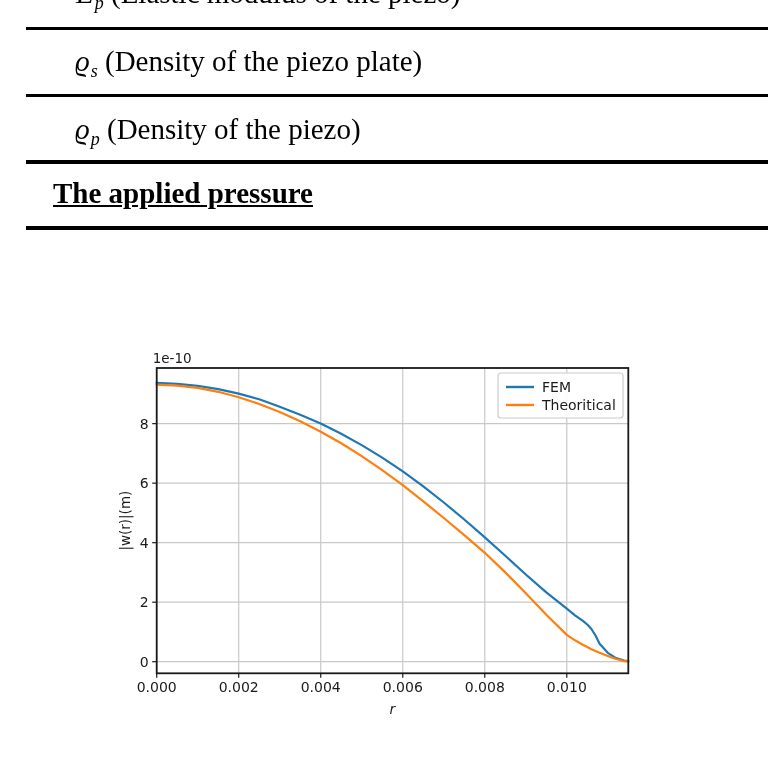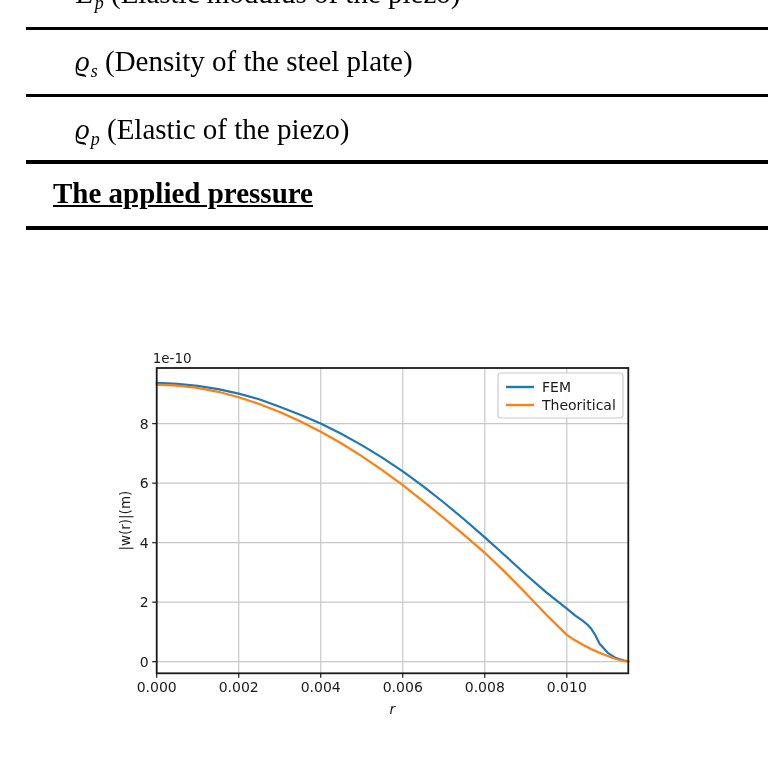--- a/index.html
+++ b/index.html
@@ -21,26 +21,26 @@
 <body>
 
 <div>
 
   <div class="trow" style="top:-23px;left:76px">
     <span class="sym">E</span><span class="sub">p</span><span> (Elastic modulus of the piezo)</span>
   </div>
   <div class="tline" style="top:27px;height:3px"></div>
 
   <div class="trow" style="top:45px;left:75px">
-    <span class="sym">ϱ</span><span class="sub">s</span><span> (Density of the steel plate)</span>
+    <span class="sym">ϱ</span><span class="sub">s</span><span> (Density of the piezo plate)</span>
   </div>
   <div class="tline" style="top:94px;height:3px"></div>
 
   <div class="trow" style="top:113px;left:75px">
-    <span class="sym">ϱ</span><span class="sub">p</span><span> (Elastic of the piezo)</span>
+    <span class="sym">ϱ</span><span class="sub">p</span><span> (Density of the piezo)</span>
   </div>
   <div class="tline" style="top:160px;height:4px"></div>
 
   <div class="trow bold" style="top:177px;left:53px">
     <span>The applied pressure</span>
   </div>
   <div class="tline" style="top:226px;height:4px"></div>
 
 </div>
 

